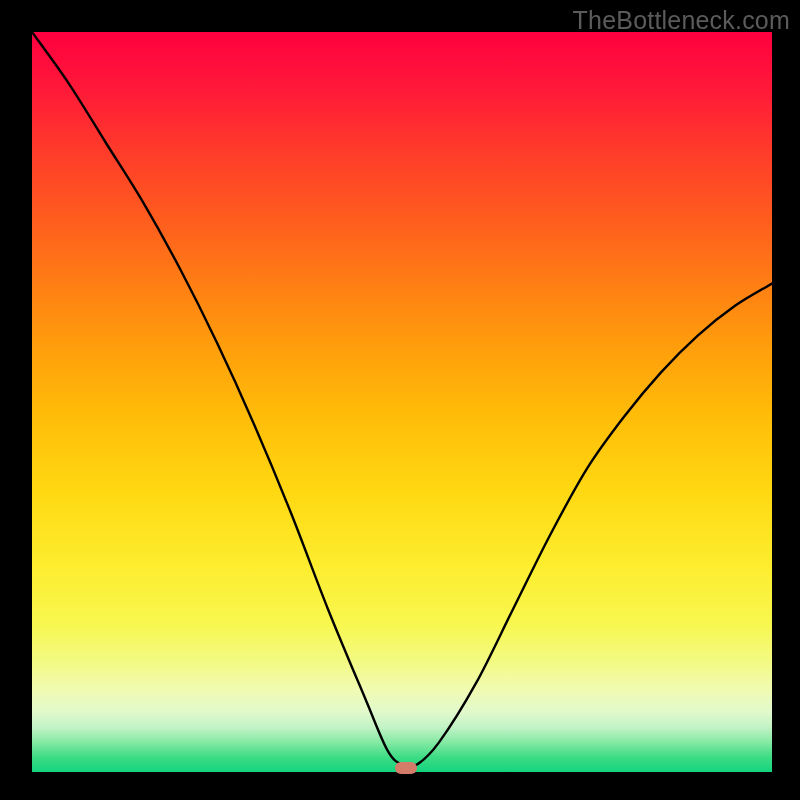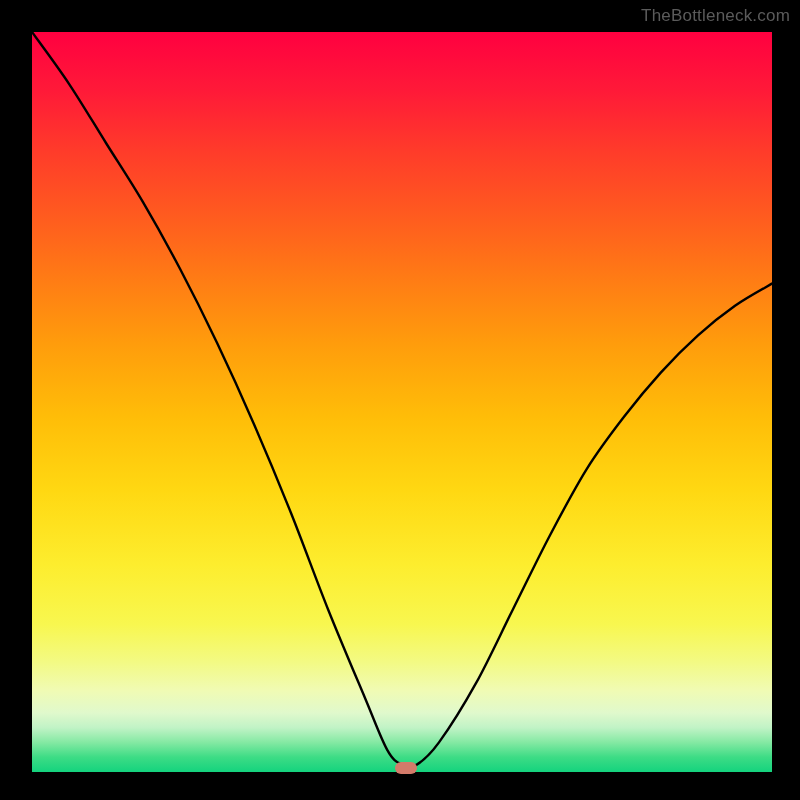--- a/index.html
+++ b/index.html
@@ -55,21 +55,21 @@
     height: 12px;
     border-radius: 6px;
     background: #d47b6a;
     transform: translate(-50%, -50%);
   }
   .watermark {
     position: absolute;
     top: 6px;
     right: 10px;
     font-family: Arial, Helvetica, sans-serif;
-    font-size: 17px;
+    font-size: 25px;
     color: #5b5b5b;
     letter-spacing: 0.2px;
     user-select: none;
   }
 </style>
 </head>
 <body>
 
 <div class="chart-container">
 

